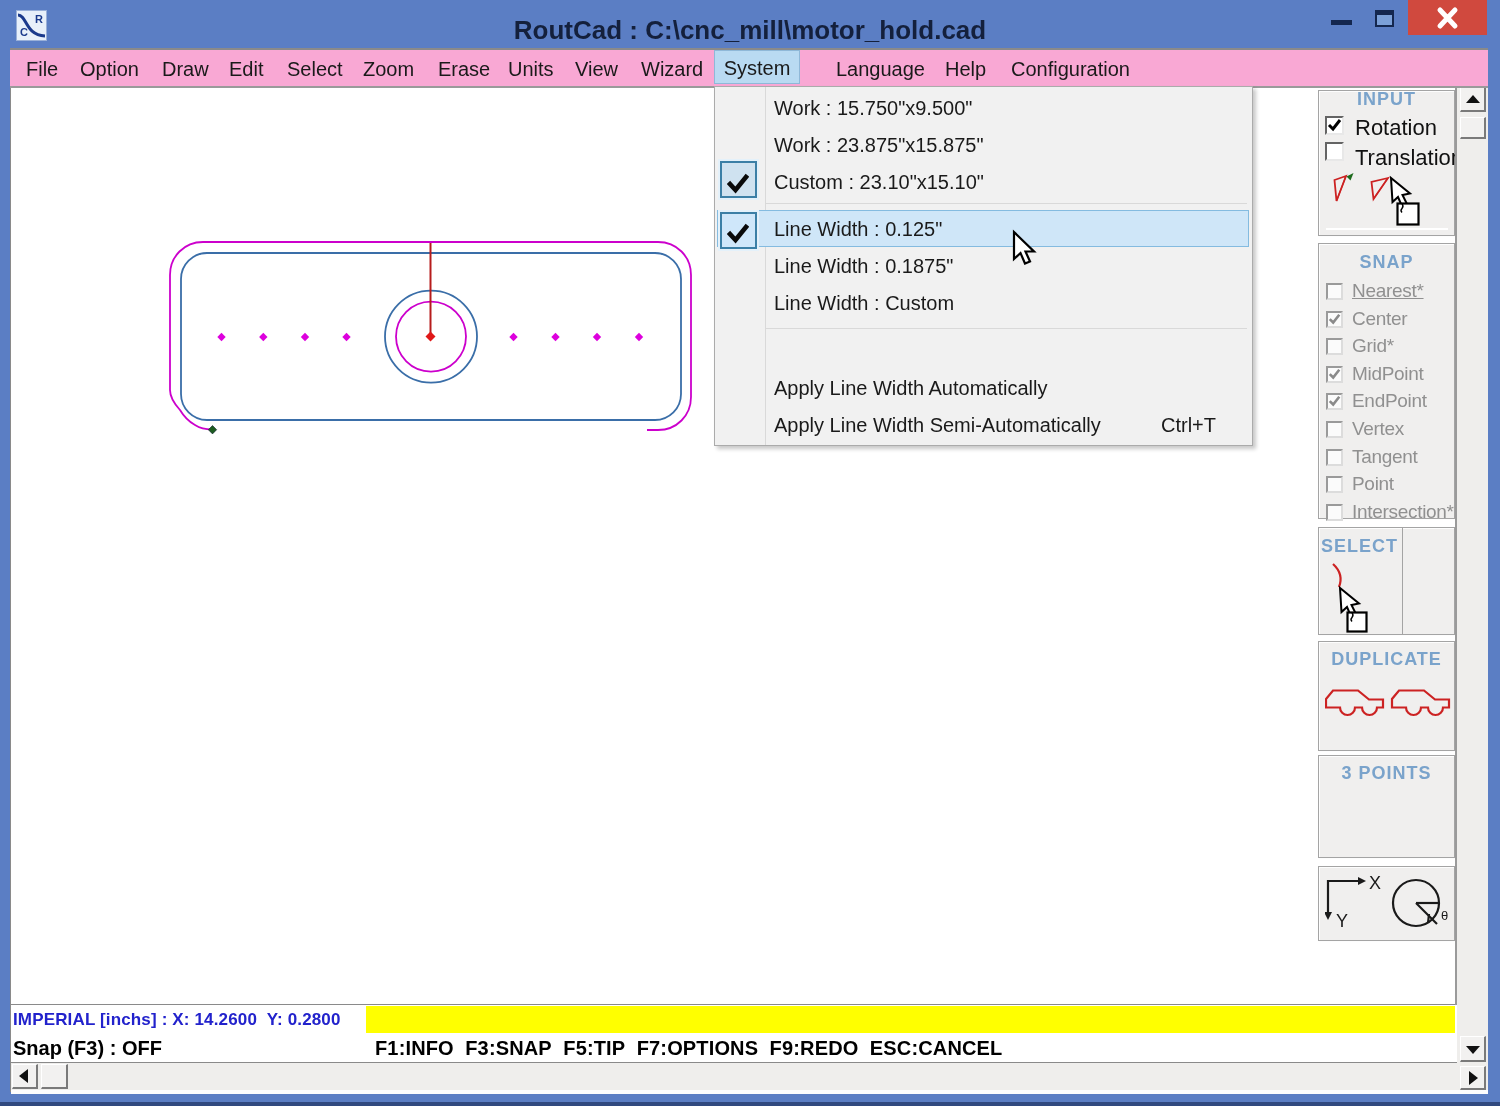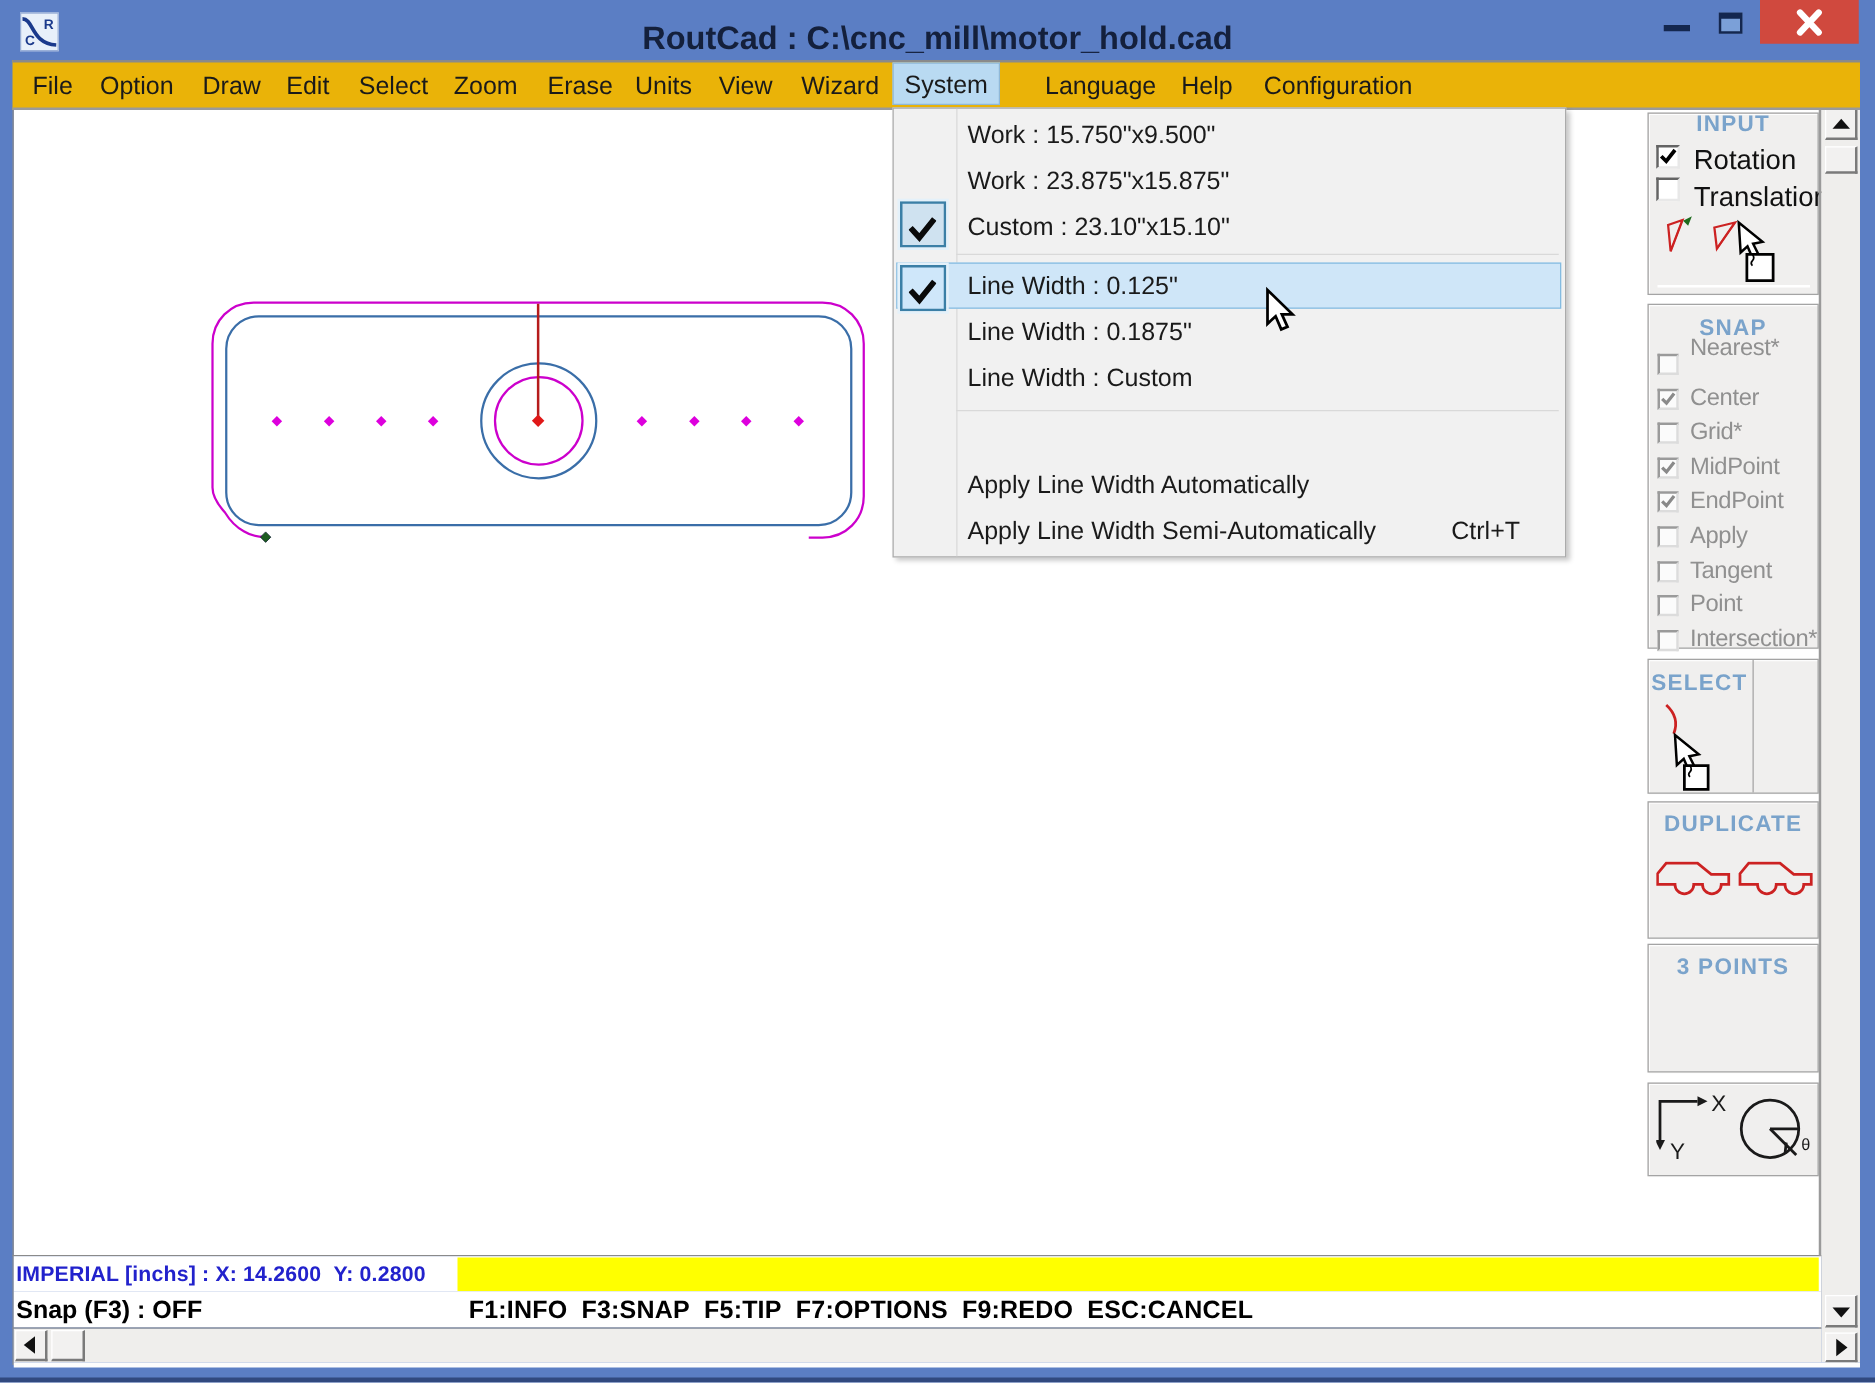--- a/index.html
+++ b/index.html
@@ -7,21 +7,21 @@
        font-family:"Liberation Sans",sans-serif;background:#5b7ec4;}
   .abs{position:absolute;}
   
   #title{left:0;top:0;width:1500px;height:46px;line-height:60px;text-align:center;
          color:#14203c;font-weight:bold;font-size:26px;}
   #appicon{left:16px;top:10px;width:29px;height:29px;background:#e8f0fa;border:1px solid #9ab0d8;}
   #btn-min{left:1331px;top:20px;width:21px;height:5px;background:#14274f;}
   #btn-max{left:1375px;top:10px;width:19px;height:17px;border:2px solid #14274f;border-top-width:5px;background:#7ba0d8;box-sizing:border-box;}
   #btn-close{left:1408px;top:0;width:79px;height:35px;background:#d0493e;}
   
-  #menubar{left:10px;top:48px;width:1478px;height:40px;background:#eab308;
+  #menubar{left:10px;top:48px;width:1478px;height:40px;background:#f9a8d4;
            border-top:2px solid #8a8a8a;border-bottom:2px solid #9a9a9a;box-sizing:border-box;}
   .mi{position:absolute;top:1px;height:36px;line-height:36px;font-size:20px;color:#1a1a1a;}
   #mi-system{left:704px;top:0px;width:86px;height:34px;line-height:35px;text-align:center;
              background:#b9daf2;border:1px solid #8fb8d8;box-sizing:border-box;}
   
   #client{left:11px;top:86px;width:1477px;height:919px;background:#ffffff;}
   #leftline{left:10px;top:86px;width:1px;height:1006px;background:#8a8a8a;}
   
   #dropdown{left:714px;top:86px;width:539px;height:360px;background:#f1f1f1;
             border:1px solid #ababab;box-sizing:border-box;box-shadow:3px 3px 4px rgba(0,0,0,0.22);}
@@ -109,31 +109,31 @@
       <path d="M61 8 L62.5 32 L68 27 L72.5 37.5 L77.5 35 L72.5 25 L80 23.5 Z" fill="#fff" stroke="#000" stroke-width="2"></path>
       <rect x="67.5" y="33.5" width="21" height="21" fill="#fff" stroke="#000" stroke-width="2.2"></rect>
       <path d="M72 33.5 q2 3 0 5 q-2 2 0 4" stroke="#000" stroke-width="1.4" fill="none"></path>
     </g>
   </svg>
   <div class="abs" style="left:1326px;top:228px;width:122px;height:2px;background:#fff;"></div>
 
   <div class="box" style="left:1318px;top:243px;width:137px;height:276px;"></div>
   <div class="ptitle" style="left:1318px;top:252px;width:137px;text-align:center;">SNAP</div>
   <div class="scb" style="left:1326px;top:283px;"></div>
-<div class="slabel" style="left:1352px;top:268px;">Nearest*</div>
+<div class="slabel" style="left:1352px;top:280px;text-decoration:underline;">Nearest*</div>
   <div class="scb" style="left:1326px;top:311px;"></div>
 <div class="slabel" style="left:1352px;top:308px;">Center</div>
   <div class="scb" style="left:1326px;top:338px;"></div>
 <div class="slabel" style="left:1352px;top:335px;">Grid*</div>
   <div class="scb" style="left:1326px;top:366px;"></div>
 <div class="slabel" style="left:1352px;top:363px;">MidPoint</div>
   <div class="scb" style="left:1326px;top:393px;"></div>
 <div class="slabel" style="left:1352px;top:390px;">EndPoint</div>
   <div class="scb" style="left:1326px;top:421px;"></div>
-<div class="slabel" style="left:1352px;top:418px;">Apply</div>
+<div class="slabel" style="left:1352px;top:418px;">Vertex</div>
   <div class="scb" style="left:1326px;top:449px;"></div>
 <div class="slabel" style="left:1352px;top:446px;">Tangent</div>
   <div class="scb" style="left:1326px;top:476px;"></div>
 <div class="slabel" style="left:1352px;top:473px;">Point</div>
   <div class="scb" style="left:1326px;top:504px;"></div>
 <div class="slabel" style="left:1352px;top:501px;">Intersection*</div>
   <svg class="abs" style="left:1328px;top:313px;" width="13" height="13" viewBox="0 0 15 15">
     <path d="M2 7 L6 11 L13 2" stroke="#8a8a8a" stroke-width="3" fill="none"></path>
   </svg>
   <svg class="abs" style="left:1328px;top:368px;" width="13" height="13" viewBox="0 0 15 15">

